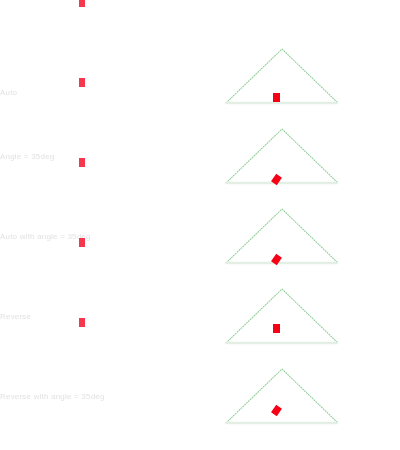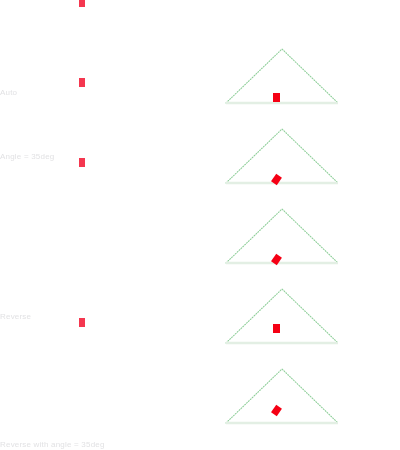--- a/index.html
+++ b/index.html
@@ -89,28 +89,32 @@
   <div class="left-row" style="top:70px;">
     <div class="left-label" style="top:18px;">Auto</div>
     <div class="left-marker" style="top:8px;"></div>
   </div>
 
   <div class="left-row" style="top:150px;padding-left:48px;">
     <div class="left-label" style="top:2px;">Angle = 35deg</div>
     <div class="left-marker" style="top:8px;"></div>
   </div>
 
+  <div class="left-row" style="top:230px;">
+    <div class="left-label" style="top:2px;">Auto with angle = 35deg</div>
+    <div class="left-marker" style="top:8px;"></div>
+  </div>
 
   <div class="left-row" style="top:310px;">
     <div class="left-label" style="top:2px;">Reverse</div>
     <div class="left-marker" style="top:8px;"></div>
   </div>
 
   <div class="left-row" style="top:390px;">
-    <div class="left-label" style="top:2px;margin-top:48px;">Reverse with angle = 35deg</div>
+    <div class="left-label" style="top:2px;">Reverse with angle = 35deg</div>
   </div>
 
 </div>
 
 <div id="right-column">
 
   <div class="tri-row" style="top:45px;">
     <svg class="tri-svg" viewBox="0 0 120 80">
       <path d="M 6 58 L 62 4 L 118 58" fill="none" stroke="#8fcf9a" stroke-width="1.1" stroke-dasharray="1 1.6" stroke-linecap="round"></path>
       <line x1="6" y1="58" x2="118" y2="58" stroke="#e3efe4" stroke-width="2.4"></line>

